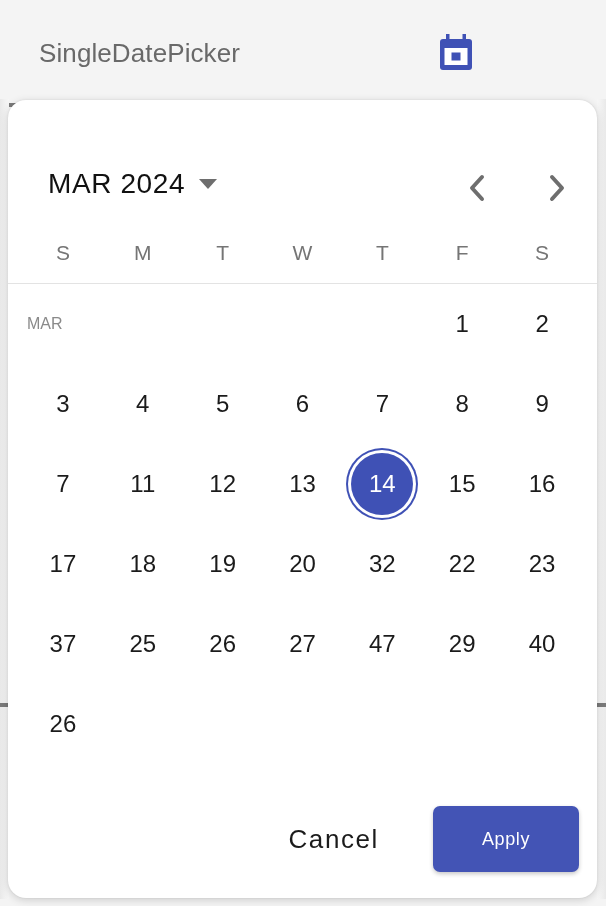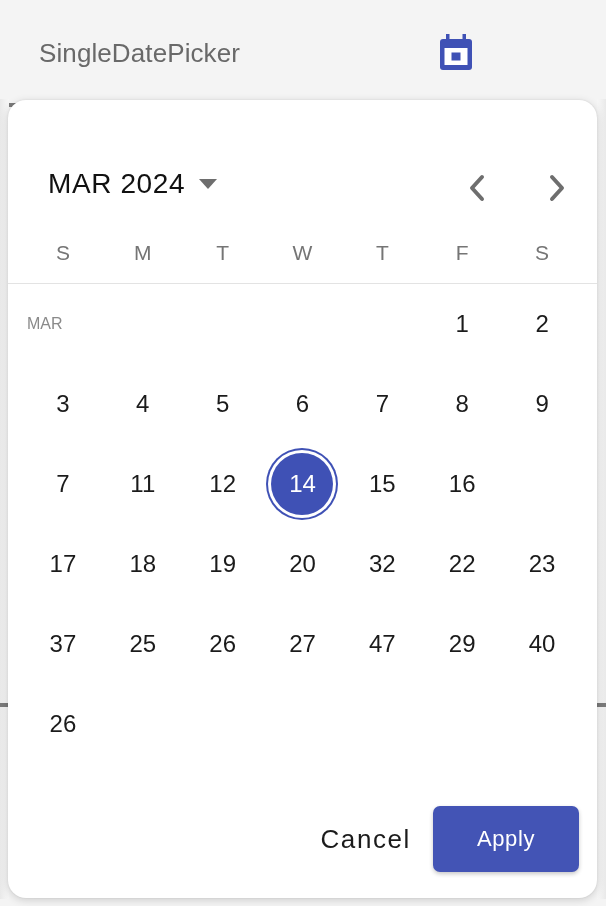--- a/index.html
+++ b/index.html
@@ -202,38 +202,38 @@
     position: absolute;
     left: 0;
     bottom: 0;
     width: 589px;
     height: 118px;
     display: flex;
     align-items: center;
     justify-content: flex-end;
     padding-right: 18px;
     box-sizing: border-box;
-    gap: 8px;
+    gap: 40px;
   }
   #cancel-button {
     background: none;
     border: none;
     font-family: "Liberation Sans", sans-serif;
     font-size: 26px;
     color: #1b1b1b;
     letter-spacing: 1.6px;
     padding: 10px 14px;
     cursor: pointer;
   }
   #apply-button {
     background: #4354b5;
     border: none;
     border-radius: 7px;
     font-family: "Liberation Sans", sans-serif;
-    font-size: 22px;
+    font-size: 18px;
     color: #ffffff;
     letter-spacing: 0.6px;
     width: 146px;
     height: 66px;
     cursor: pointer;
     box-shadow: 0 2px 4px rgba(0,0,0,0.22);
   }
 </style>
 </head>
 <body>
@@ -337,20 +337,23 @@
       <div class="week-row">
         <div class="day-cell">
           <span class="day-num">7</span>
         </div>
         <div class="day-cell">
           <span class="day-num">11</span>
         </div>
         <div class="day-cell">
           <span class="day-num">12</span>
         </div>
+        <div class="day-cell">
+          <span class="day-num">13</span>
+        </div>
         <div class="day-cell selected">
           <span class="sel-ring"></span>
           <span class="day-num">14</span>
         </div>
         <div class="day-cell">
           <span class="day-num">15</span>
         </div>
         <div class="day-cell">
           <span class="day-num">16</span>
         </div>

